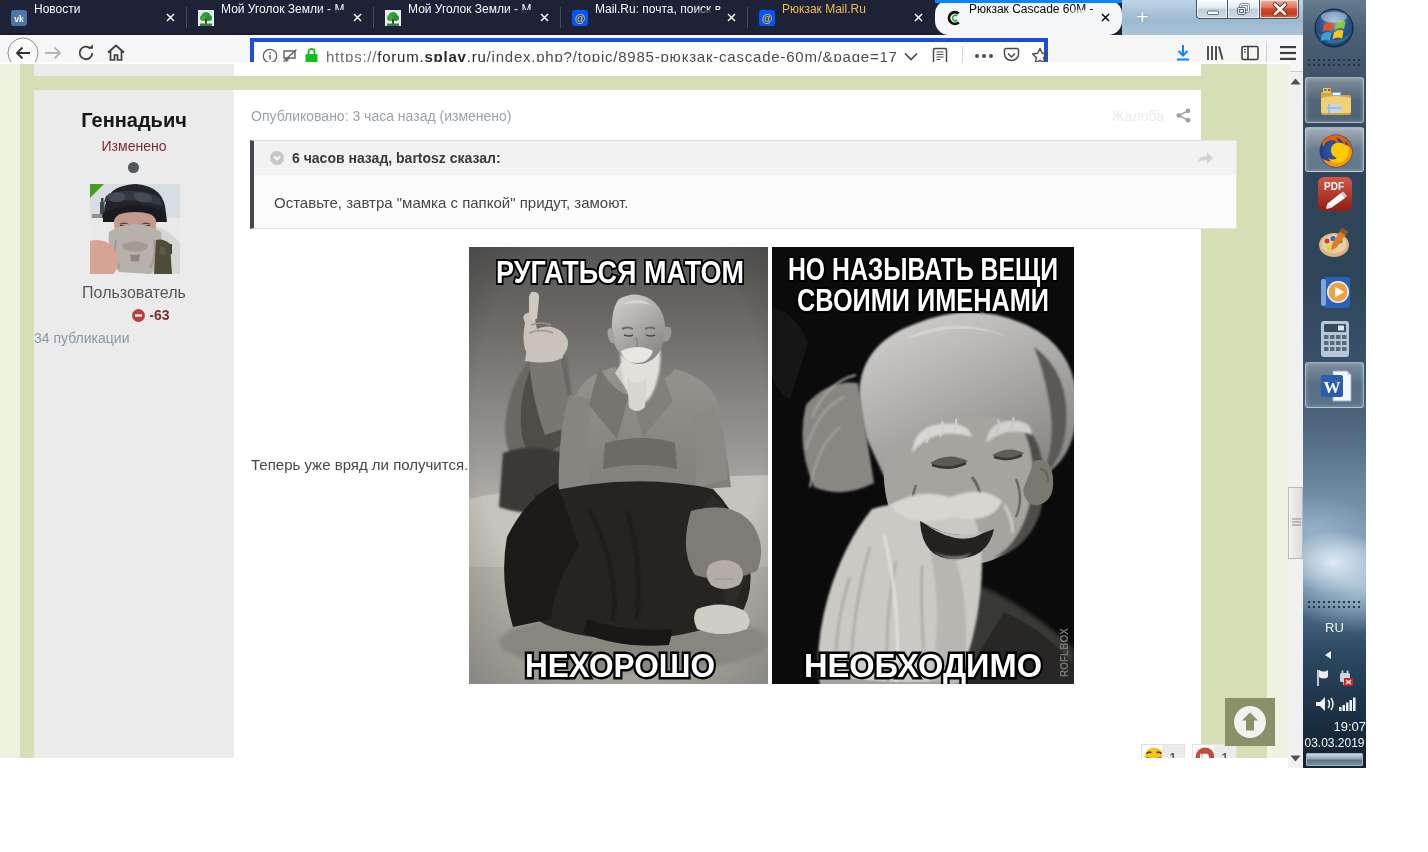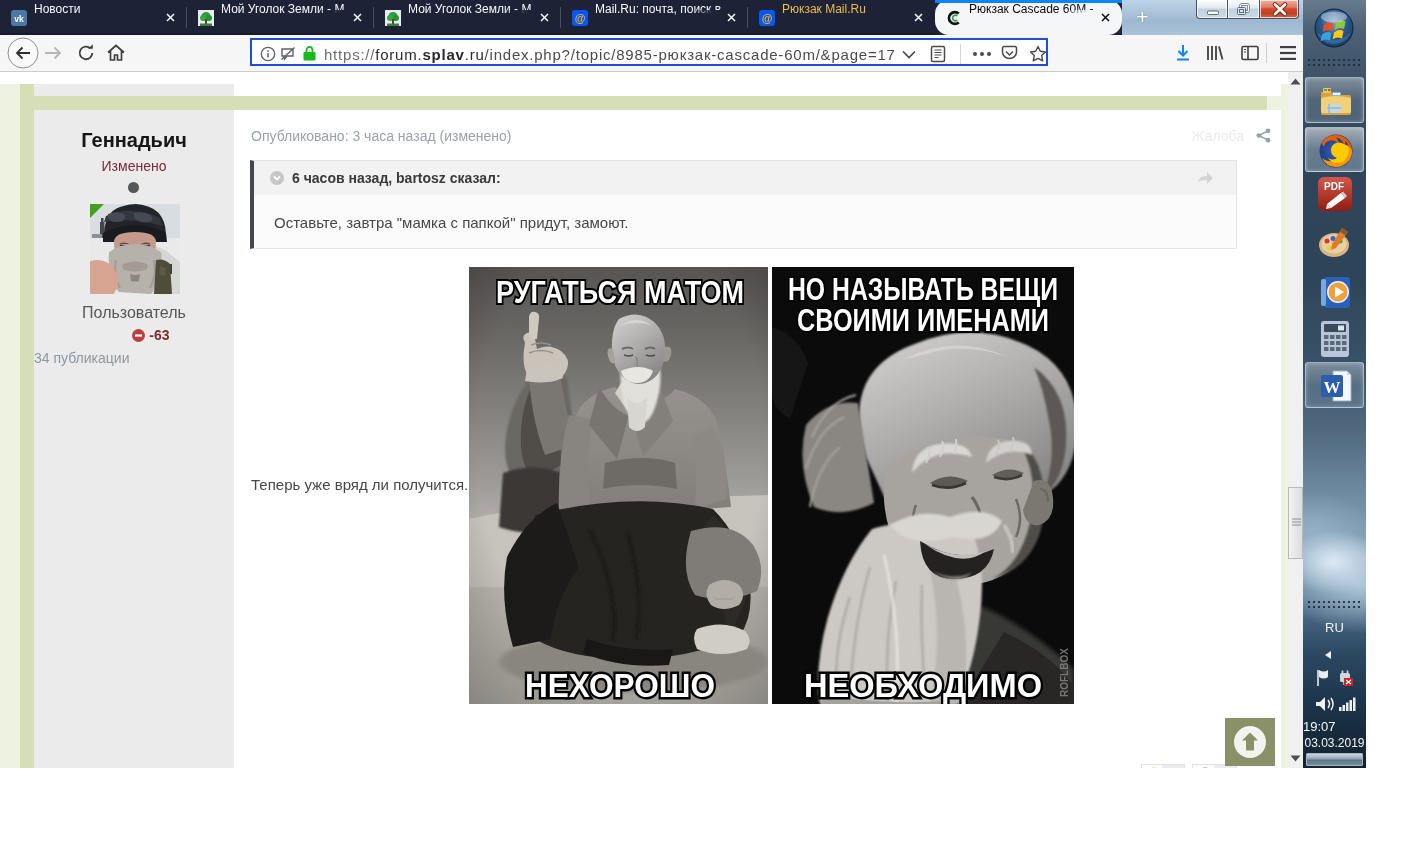--- a/index.html
+++ b/index.html
@@ -25,29 +25,29 @@
 #newtab { position:absolute; left:1131px; top:6px; width:23px; height:23px; color:#fff; font-size:21px; line-height:22px; text-align:center; font-weight:400; text-shadow:0 0 2px #6c8aa5; }
 
 #winbtns { position:absolute; left:1196px; top:0; width:103px; height:19px; }
 .wbtn { position:absolute; top:0; height:19px; border:1px solid #46525f; border-top:none; background:linear-gradient(180deg,#fdfeff 0%,#dfe9f2 45%,#c0d0de 50%,#ccdae6 100%); box-shadow:inset 0 0 0 1px rgba(255,255,255,.7); }
 #wmin { left:0; width:32px; border-radius:0 0 0 4px; }
 #wmax { left:32px; width:31px; border-left:none; border-right:none; }
 #wcls { left:63px; width:40px; border-radius:0 0 4px 0; background:linear-gradient(180deg,#f5b0a1 0%,#e07b63 40%,#cf4a30 50%,#c33f22 75%,#d46a45 100%); }
 
 #toolbar { position:absolute; left:0; top:35px; width:1303px; height:37px; background:#f6f6f6; border-bottom:1px solid #cccccc; }
 .ticon { position:absolute; top:0; }
-#urlbar { position:absolute; left:250px; top:3px; width:798px; height:28px; background:#fff; border:2px solid #1d4ed8; }
+#urlbar { position:absolute; left:250px; top:3px; width:798px; height:28px; background:#fff; border:4px solid #1d4ed8; }
 #urltext { position:absolute; left:72px; top:6px; font-size:15px; letter-spacing:0.78px; color:#333436; white-space:nowrap; }
 
-#content { position:absolute; left:0; top:82px; width:1290px; height:696px; background:#eef2e1; overflow:hidden; }
+#content { position:absolute; left:0; top:62px; width:1290px; height:696px; background:#eef2e1; overflow:hidden; }
 #content::before { content:""; position:absolute; left:0; top:0; width:1290px; height:2px; background:#fff; z-index:5; }
 #wrap { position:absolute; left:20px; top:0; width:1247px; height:696px; background:#d6deb6; }
 .post { position:absolute; left:14px; width:1219px; }
 .sidebar { position:absolute; left:0; top:0; width:200px; height:100%; background:#ebebeb; }
-.postbody { position:absolute; left:200px; top:0; width:1047px; height:100%; background:#fff; }
+.postbody { position:absolute; left:200px; top:0; width:967px; height:100%; background:#fff; }
 #post1 { top:2px; height:12px; }
 #post2 { top:28px; height:668px; }
 
 #uname { position:absolute; left:0; top:19px; width:200px; text-align:center; font-size:20px; font-weight:bold; color:#161616; }
 #utitle { position:absolute; left:0; top:48px; width:200px; text-align:center; font-size:14px; color:#7b2d35; }
 #udot { position:absolute; left:94px; top:72px; width:11px; height:11px; border-radius:50%; background:#53585c; }
 #uavatar { position:absolute; left:56px; top:94px; width:90px; height:90px; }
 #ugroup { position:absolute; left:0; top:194px; width:200px; text-align:center; font-size:16px; color:#565656; }
 #urep { position:absolute; left:0; top:217px; width:234px; text-align:center; font-size:14px; font-weight:bold; color:#7a2d2d; }
 #uposts { position:absolute; left:0; top:240px; width:200px; text-align:left; font-size:14px; color:#8b98a3; }
@@ -653,17 +653,17 @@
     <path d="M2 8 h4 l5 -5 v14 l-5 -5 h-4 z" fill="#eef2f6"></path>
         <path d="M14 6 q3 4 0 8 M17 4 q4 6 0 12" stroke="#eef2f6" stroke-width="1.5" fill="none"></path>
     <g fill="#eef2f6">
           <rect x="25" y="13" width="2.5" height="4"></rect>
           <rect x="28.5" y="11" width="2.5" height="6"></rect>
           <rect x="32" y="8.5" width="2.5" height="8.5"></rect>
           <rect x="35.5" y="6" width="2.5" height="11"></rect>
           <rect x="39" y="3.5" width="2.5" height="13.5"></rect>
         </g>
   </svg>
-  <div style="position:absolute;left:0;top:719px;width:63px;text-align:left;font-size:13px;color:#f4f7fa">19:07</div>
+  <div style="position:absolute;left:0;top:719px;width:63px;text-align:right;font-size:13px;color:#f4f7fa">19:07</div>
   <div style="position:absolute;left:0;top:736px;width:63px;text-align:center;font-size:12px;color:#f4f7fa">03.03.2019</div>
   <div style="position:absolute;left:3px;top:753px;width:57px;height:13px;border:1px solid #9fb3c3;border-radius:1px;background:linear-gradient(180deg,#cfd9e2,#8fa3b3 45%,#5d7384 55%,#77909f)"></div>
  </div>
 </div>
 
 </body></html>

